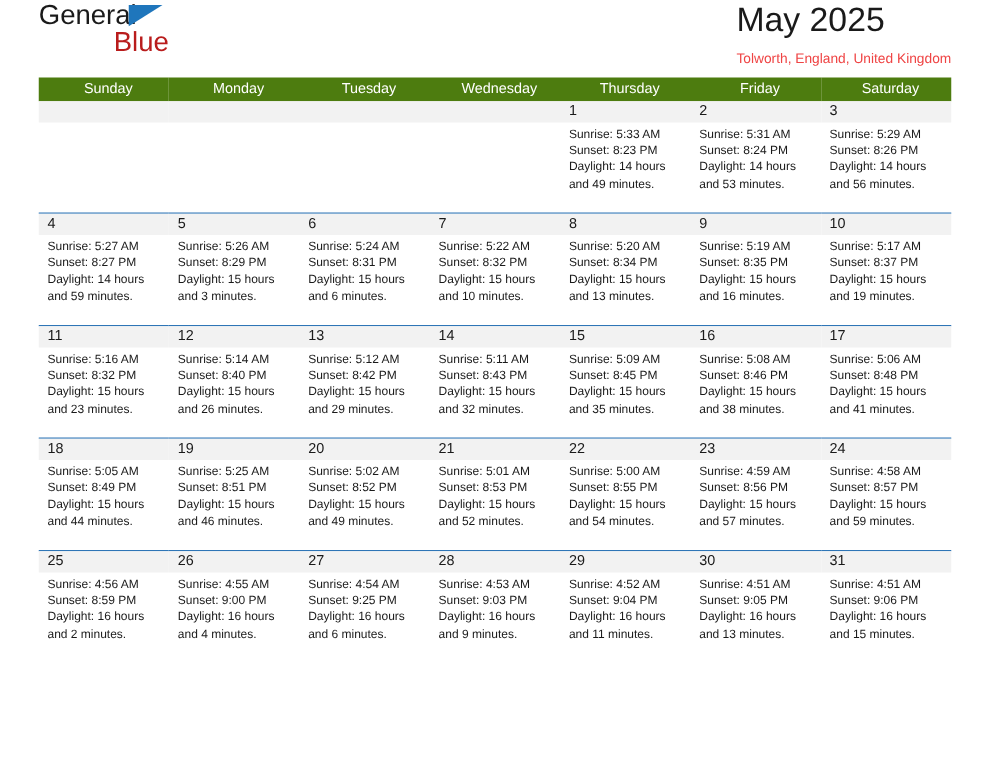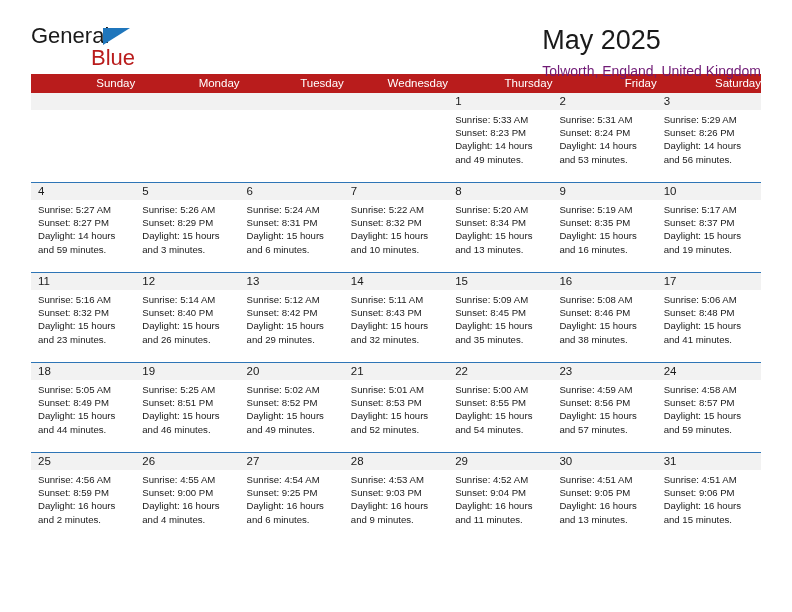--- a/index.html
+++ b/index.html
@@ -20,22 +20,21 @@
     height: 612px;
     box-sizing: border-box;
     padding: 0 31px;
   }
 
   
   .page-header {
     display: flex;
     align-items: flex-start;
     justify-content: space-between;
-    height: 74px;
-    padding-top: 24px;
+    height: 62px;
     box-sizing: border-box;
     gap: 44px;
   }
 
   .logo {
     position: relative;
     width: 112px;
     height: 48px;
     flex: none;
   }
@@ -74,46 +73,46 @@
   }
   .month-title {
     font-size: 27px;
     color: #1a1a1a;
     line-height: 32px;
     font-weight: normal;
     margin: 0;
     white-space: nowrap;
   }
   .location-subtitle {
-    font-size: 14px;
-    color: #701a75;
+    font-size: 11px;
+    color: #ef4444;
     line-height: 18px;
     margin-top: 6px;
     white-space: nowrap;
   }
 
   
   .calendar {
     width: 730px;
     border-collapse: collapse;
     table-layout: fixed;
   }
   .calendar th,
   .calendar td {
     padding: 0;
     margin: 0;
     vertical-align: top;
   }
 
   .weekday-head th {
-    background: #b91c1c;
+    background: #4d7c0f;
     color: #ffffff;
     font-size: 11.5px;
     font-weight: normal;
-    text-align: right;
+    text-align: center;
     height: 19px;
     line-height: 19px;
     padding-left: 7px;
     box-sizing: border-box;
   }
 
   .week-row > td {
     height: 89px;
     border-top: 1.3px solid #2e75b6;
     box-sizing: border-box;

